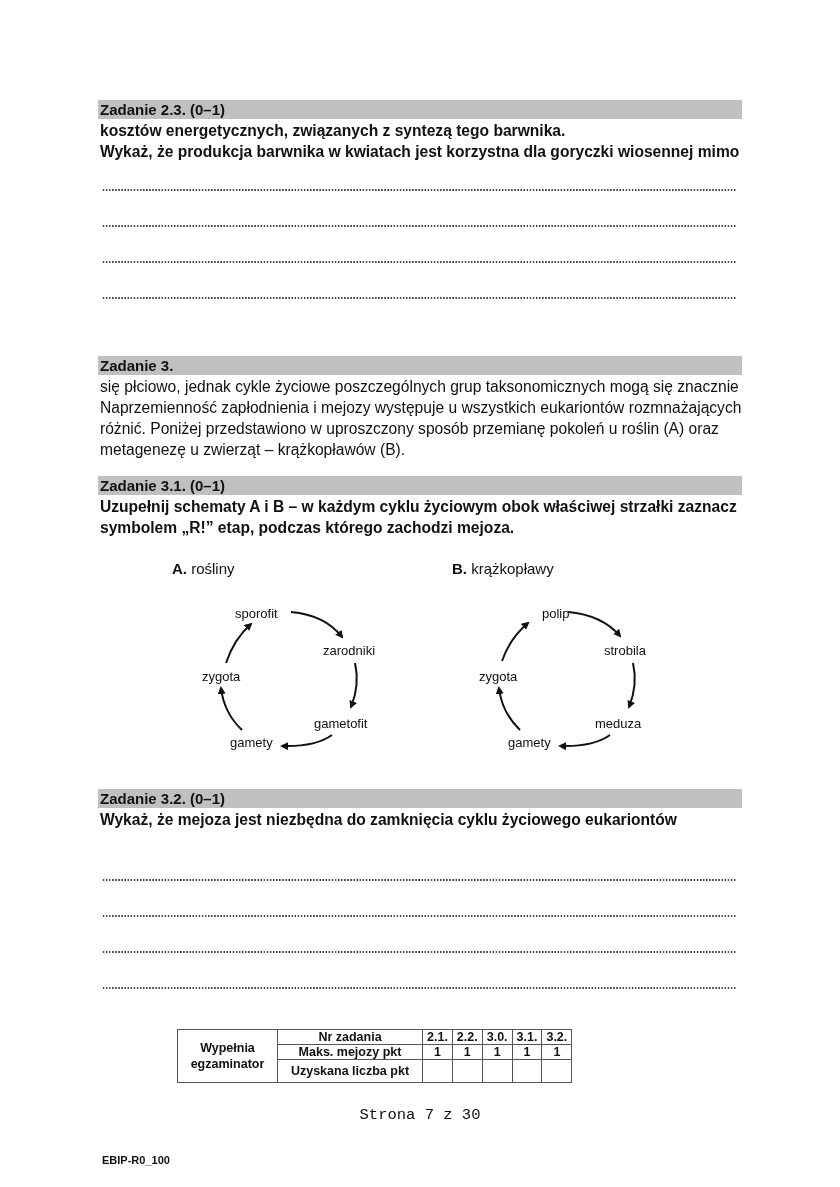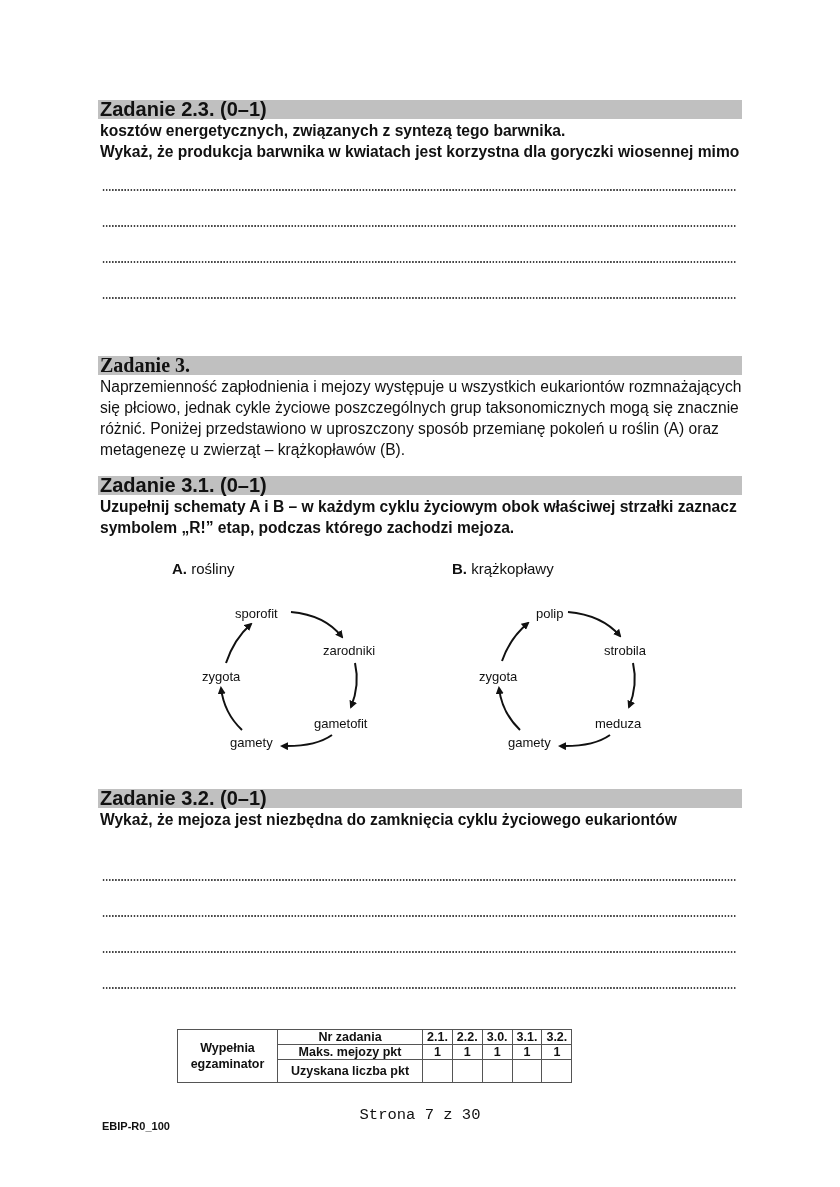--- a/index.html
+++ b/index.html
@@ -1,21 +1,21 @@
 <!DOCTYPE html>
 <html><head>
 <meta charset="utf-8">
 <style>
   * { box-sizing: border-box; margin: 0; padding: 0; }
   html, body { width: 840px; height: 1187px; background: #ffffff; }
   body { position: relative; font-family: "Liberation Sans", sans-serif; color: #111; overflow: hidden; }
 
   .bar {
     position: absolute; left: 98px; width: 644px; height: 19px;
-    background: #c0c0c0; font-weight: bold; font-size: 20px; line-height: 19px;
+    background: #c0c0c0; font-weight: bold; font-size: 15px; line-height: 19px;
     padding-left: 2px;
   }
   .q-text {
     position: absolute; left: 100px; width: 650px;
     font-size: 15.6px; line-height: 21px;
   }
   .q-bold { font-weight: bold; }
   .answer-line {
     position: absolute; left: 102px; width: 634px; height: 2px;
     background-image: radial-gradient(circle, #444 0.9px, transparent 1.1px);
@@ -32,39 +32,39 @@
     position: absolute; left: 177px; top: 1029px; border-collapse: collapse;
     font-size: 12.5px; font-weight: bold;
   }
   table.score td { border: 1px solid #555; padding: 0 4px; height: 15px; line-height: 14px; }
   table.score td.label-cell { width: 100px; text-align: center; line-height: 16px; padding: 0; }
   table.score td.row-label { width: 145px; text-align: center; }
   table.score td.val { width: 27px; text-align: center; }
   table.score tr.r3 td { height: 23px; }
 
   .page-num { position: absolute; left: 0; width: 840px; top: 1106px; text-align: center; font-size: 15.5px; font-family: Liberation Mono, monospace; }
-  .code { position: absolute; left: 102px; top: 1120px; font-size: 11px; font-weight: bold; }
+  .code { position: absolute; left: 102px; top: 1154px; font-size: 11px; font-weight: bold; }
 </style>
 </head>
 <body>
 
 <div class="bar" style="top:100px;">Zadanie 2.3. (0–1)</div>
 <div class="q-text q-bold" style="top:120px;">
   <div>kosztów energetycznych, związanych z syntezą tego barwnika.</div>
   <div>Wykaż, że produkcja barwnika w kwiatach jest korzystna dla goryczki wiosennej mimo</div>
 </div>
 <div class="answer-line" style="top:189px;"></div>
 <div class="answer-line" style="top:225px;"></div>
 <div class="answer-line" style="top:261px;"></div>
 <div class="answer-line" style="top:297px;"></div>
 
-<div class="bar" style="top:356px;font-family:Liberation Serif, serif;">Zadanie 3.</div>
+<div class="bar" style="top:356px;">Zadanie 3.</div>
 <div class="q-text" style="top:376px;">
+  <div>się płciowo, jednak cykle życiowe poszczególnych grup taksonomicznych mogą się znacznie</div>
   <div>Naprzemienność zapłodnienia i mejozy występuje u wszystkich eukariontów rozmnażających</div>
-  <div>się płciowo, jednak cykle życiowe poszczególnych grup taksonomicznych mogą się znacznie</div>
   <div>różnić. Poniżej przedstawiono w uproszczony sposób przemianę pokoleń u roślin (A) oraz</div>
   <div>metagenezę u zwierząt – krążkopławów (B).</div>
 </div>
 
 <div class="bar" style="top:476px;">Zadanie 3.1. (0–1)</div>
 <div class="q-text q-bold" style="top:496px;">
   <div>Uzupełnij schematy A i B – w każdym cyklu życiowym obok właściwej strzałki zaznacz</div>
   <div>symbolem „R!” etap, podczas którego zachodzi mejoza.</div>
 </div>
 
@@ -102,21 +102,21 @@
       <marker id="bh" markerWidth="8" markerHeight="8" refX="6" refY="4" orient="auto" markerUnits="userSpaceOnUse">
         <path d="M0,0 L8,4 L0,8 Z" fill="#111"></path>
       </marker>
     </defs>
     <path d="M128,57 Q162,60 180,81" fill="none" stroke="#111" stroke-width="2" marker-end="url(#bh)"></path>
     <path d="M193,108 Q198,130 189,152" fill="none" stroke="#111" stroke-width="2" marker-end="url(#bh)"></path>
     <path d="M170,180 Q153,192 120,191" fill="none" stroke="#111" stroke-width="2" marker-end="url(#bh)"></path>
     <path d="M80,175 Q62,158 59,133" fill="none" stroke="#111" stroke-width="2" marker-end="url(#bh)"></path>
     <path d="M62,106 Q70,83 88,68" fill="none" stroke="#111" stroke-width="2" marker-end="url(#bh)"></path>
   </svg>
-  <div class="node" style="left:96px; top:51px;">polip</div>
+  <div class="node" style="left:102px; top:51px;">polip</div>
   <div class="node" style="left:164px; top:88px;">strobila</div>
   <div class="node" style="left:155px; top:161px;">meduza</div>
   <div class="node" style="left:68px; top:180px;">gamety</div>
   <div class="node" style="left:39px; top:114px;">zygota</div>
 </div>
 
 <div class="bar" style="top:789px;">Zadanie 3.2. (0–1)</div>
 <div class="q-text q-bold" style="top:809px;">
   <div>Wykaż, że mejoza jest niezbędna do zamknięcia cyklu życiowego eukariontów</div>
 </div>

